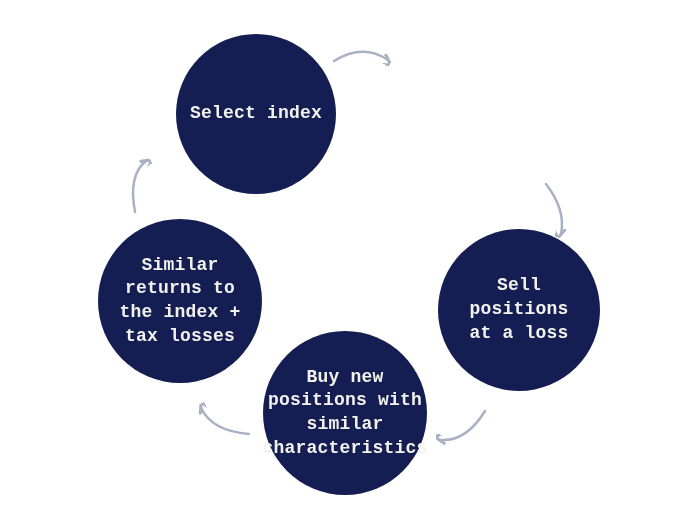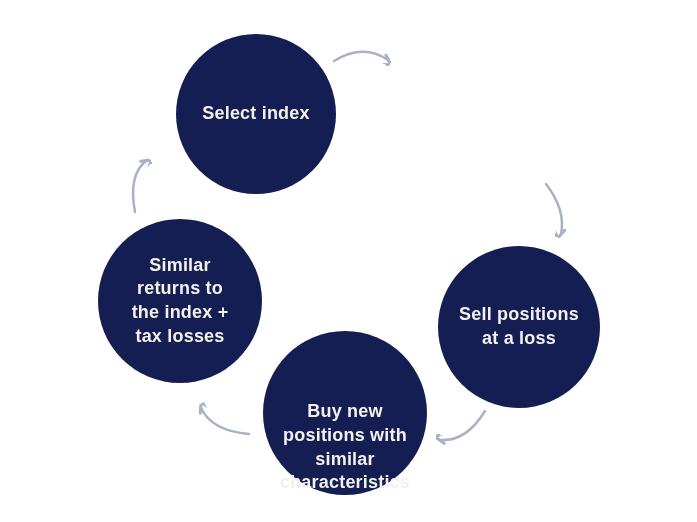--- a/index.html
+++ b/index.html
@@ -6,21 +6,21 @@
     margin: 0;
     padding: 0;
     background: #ffffff;
   }
   .canvas {
     position: relative;
     width: 697px;
     height: 522px;
     background: #ffffff;
     overflow: hidden;
-    font-family: Liberation Sans, sans-serif;
+    font-family: Liberation Mono, monospace;
   }
   .step-circle {
     position: absolute;
     border-radius: 50%;
     background: #141e52;
     display: flex;
     align-items: center;
     justify-content: center;
     text-align: center;
   }
@@ -29,22 +29,22 @@
     font-weight: bold;
     font-size: 18px;
     line-height: 1.32;
     white-space: pre-line;
     letter-spacing: 0.2px;
     padding: 0 6px;
   }
   
   .c1 { left: 176px; top: 34px;  width: 160px; height: 160px; }
   .c2 { left: 391px; top: 47px;  width: 160px; height: 160px; }
-  .c3 { left: 438px; top: 246px; width: 162px; height: 162px; }
-  .c4 { left: 263px; top: 331px; width: 164px; height: 164px; align-items: flex-end; }
+  .c3 { left: 438px; top: 229px; width: 162px; height: 162px; }
+  .c4 { left: 263px; top: 331px; width: 164px; height: 164px; }
   .c5 { left: 98px;  top: 219px; width: 164px; height: 164px; }
   .arrow-layer {
     position: absolute;
     left: 0;
     top: 0;
     width: 697px;
     height: 522px;
     pointer-events: none;
   }
 </style>

